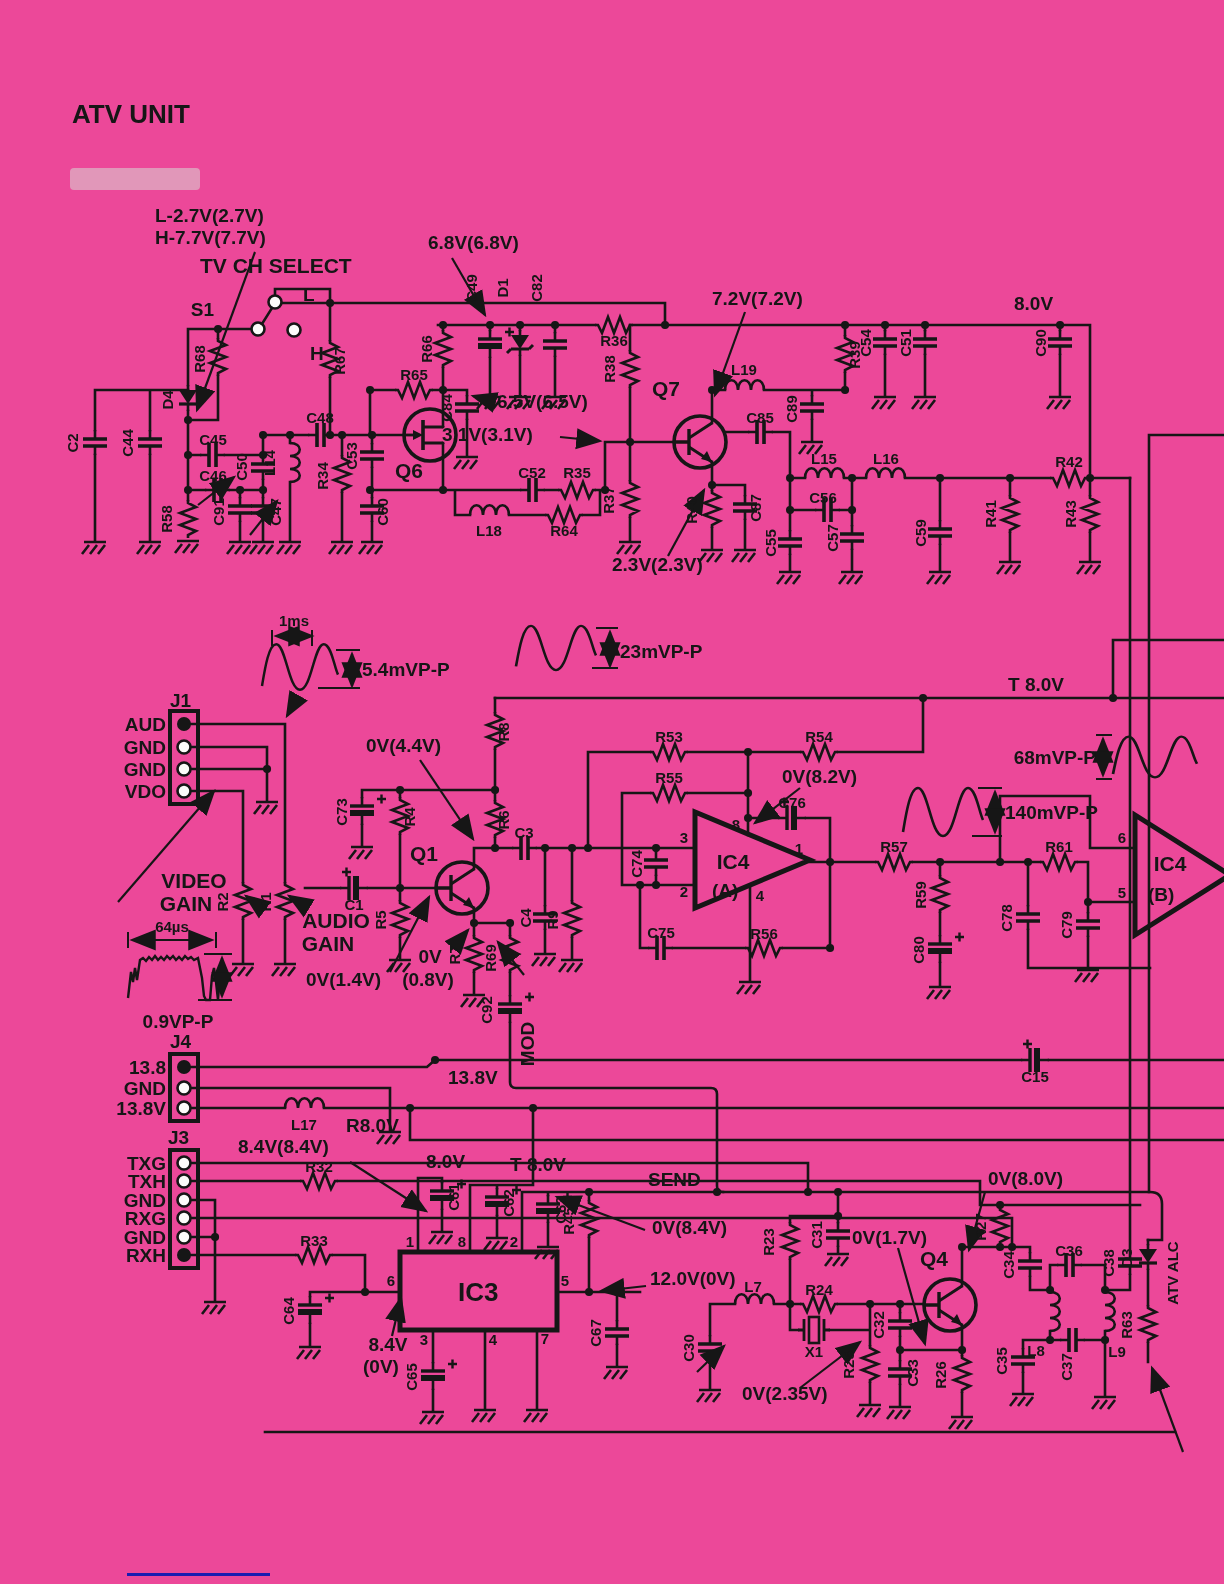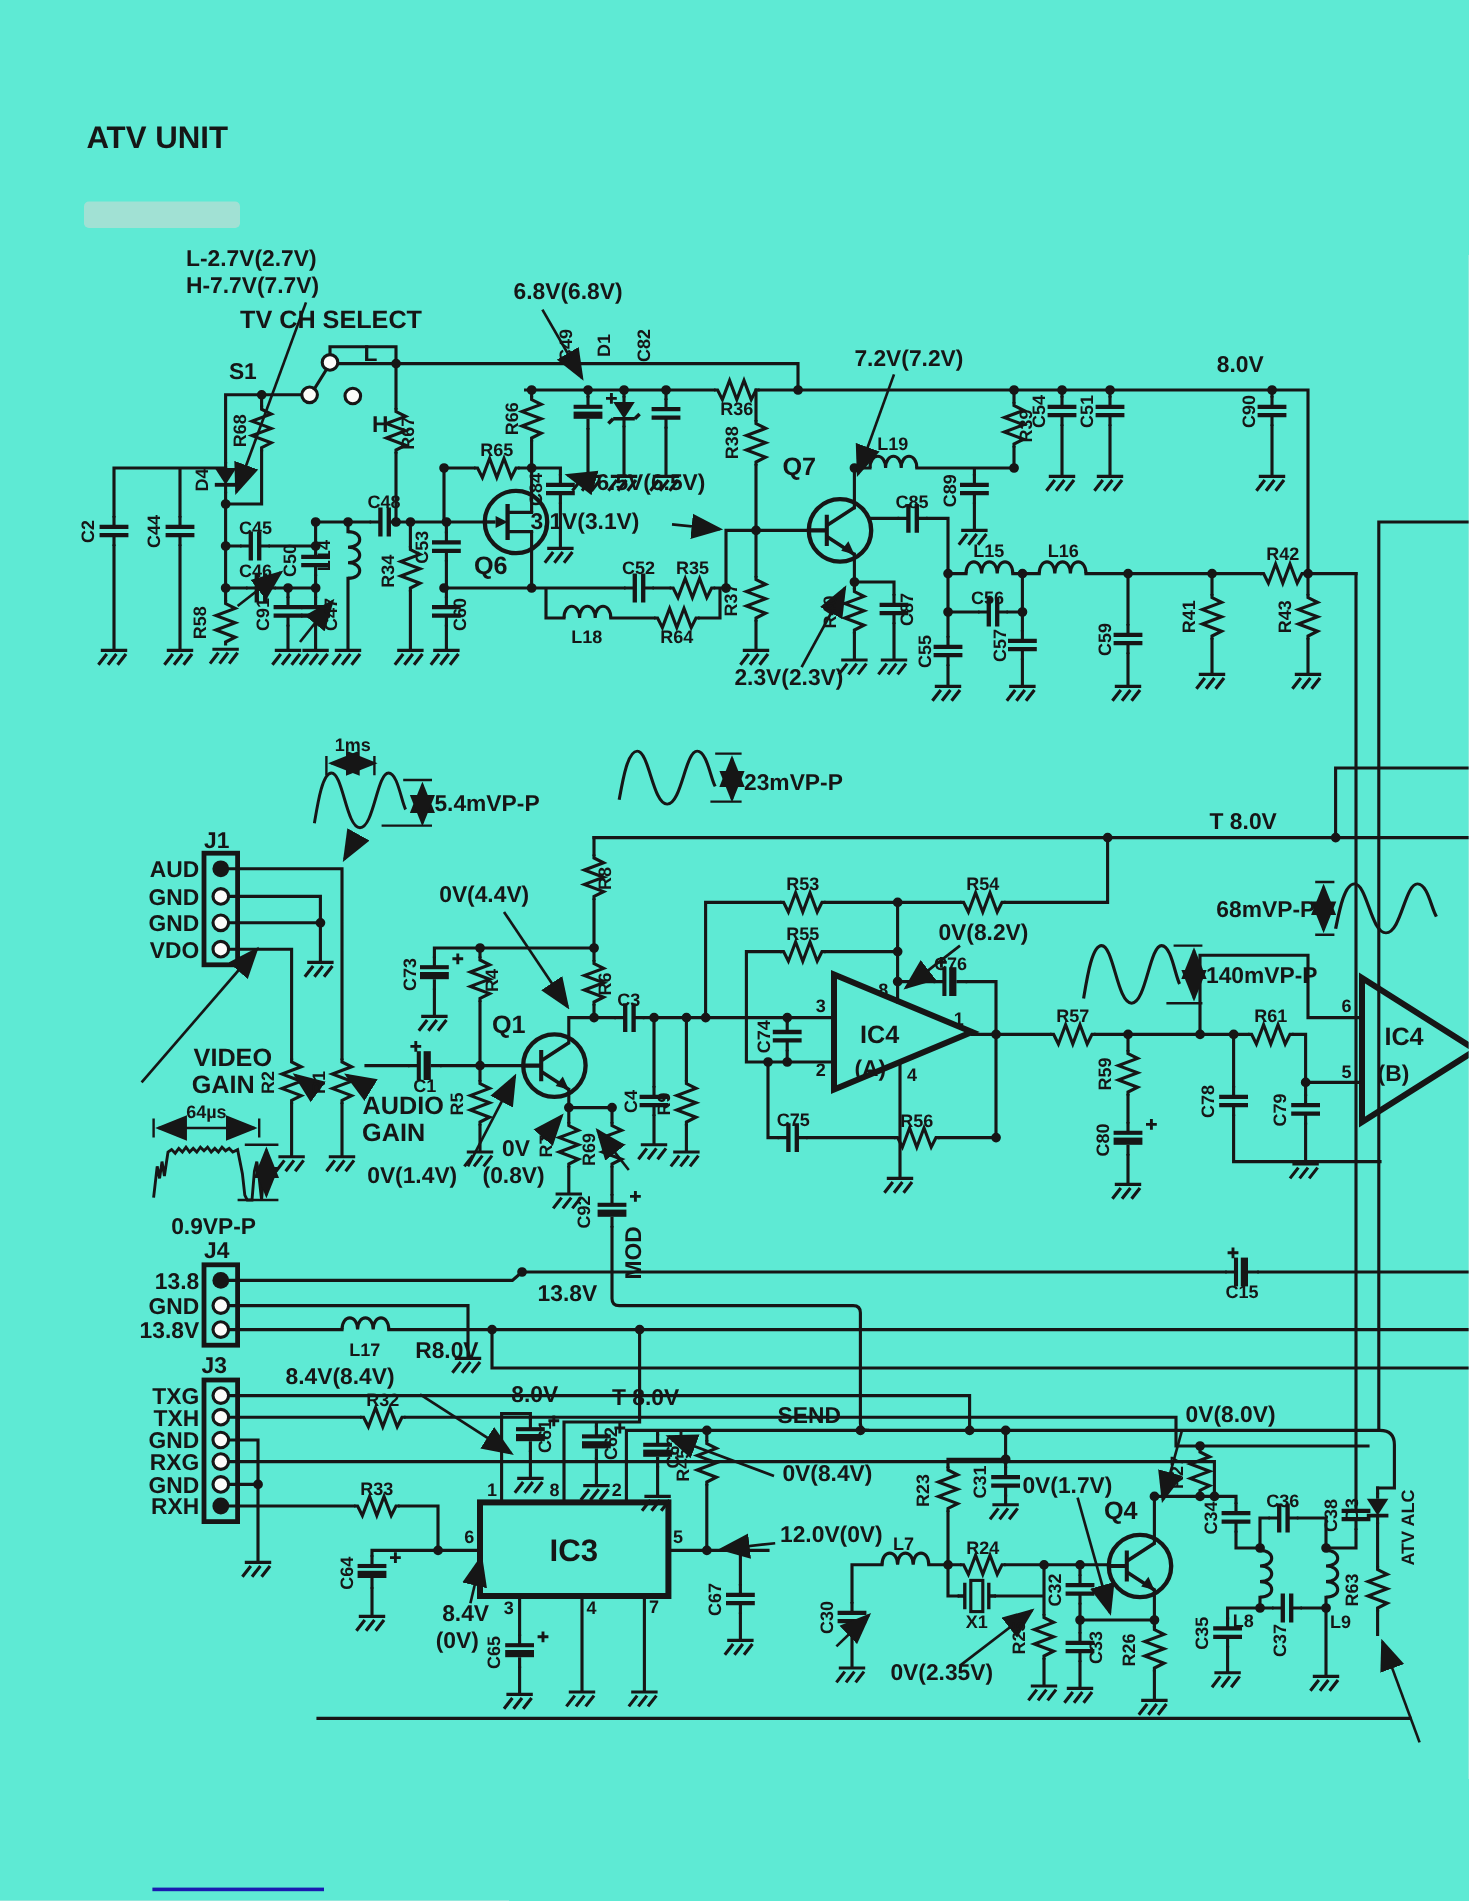--- a/index.html
+++ b/index.html
@@ -1,16 +1,16 @@
 <!DOCTYPE html>
 <html><head>
 <meta charset="utf-8">
 <style>
   html,body{margin:0;padding:0;background:#e8e8e8;}
-  .page{position:relative;width:1224px;height:1584px;background:#5eead4;overflow:hidden;}
+  .page{position:relative;width:1224px;height:1584px;background:#ec4899;overflow:hidden;}
   svg{position:absolute;left:0;top:0;}
   text{font-family:"Liberation Sans","DejaVu Sans",sans-serif;fill:#161616;font-weight:700;}
   .lb{font-size:15px;text-anchor:middle;}
   .pn{font-size:15px;text-anchor:middle;}
   .volt{font-size:19px;}
   .voltc{font-size:19px;text-anchor:middle;}
   .pin{font-size:19px;text-anchor:end;}
   .name{font-size:21px;text-anchor:middle;}
   .big{font-size:26px;}
   .med{font-size:21px;}

